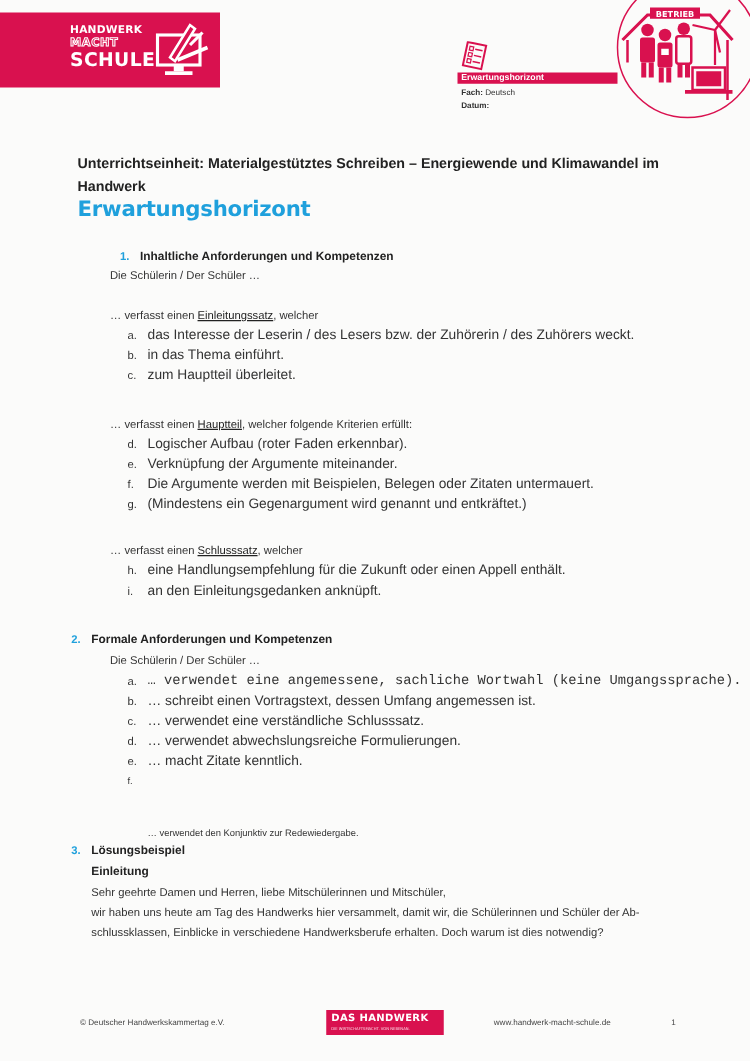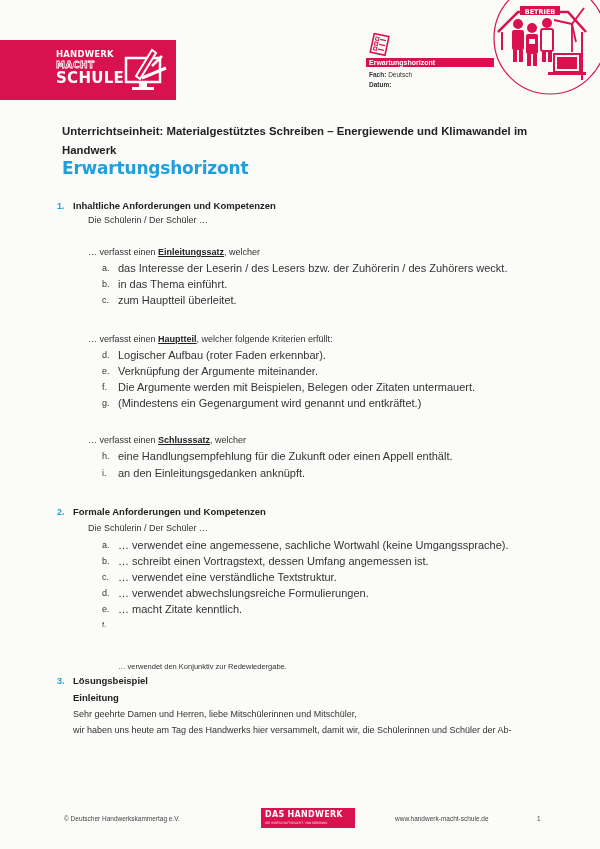--- a/index.html
+++ b/index.html
@@ -6,21 +6,21 @@
     body {
       width: 600px; height: 849px; position: relative; overflow: hidden;
       background: #fbfbfa;
       font-family: "Liberation Sans", sans-serif;
       color: #2b2b2b;
     }
     .abs { position: absolute; }
 
     
     .logo-box {
-      left: 0; top: 40px; width: 176px; height: 60px;
+      left: 0; top: 10px; width: 176px; height: 60px;
       background: #d9114f;
     }
     .logo-text {
       position: absolute; left: 56px; top: 10px; width: 62px;
       color: #fff; font-family: "DejaVu Sans", sans-serif; font-weight: bold;
       line-height: 1;
     }
     .logo-l1 { font-size: 8.5px; letter-spacing: 0.2px; }
     .logo-l2 { font-size: 9px; letter-spacing: 0.5px; margin-top: 2px; color: transparent; -webkit-text-stroke: 0.8px #fff; }
     .logo-l3 { font-size: 15px; margin-top: 1px; letter-spacing: 0.3px; }
@@ -48,21 +48,21 @@
     }
     .sec-num { color: #1fa0dc; font-weight: bold; display: inline-block; width: 16px; }
     .sec-head { font-size: 9.5px; font-weight: bold; color: #222; }
     .sec { left: 57px; font-size: 9px; }
     .line { position: absolute; font-size: 9px; line-height: 12px; white-space: nowrap; color: #333; padding-left: 15px; }
     .sub { left: 73px; }
     .intro { left: 73px; }
     .item-letter { position: absolute; left: 102px; font-size: 9px; color: #333; line-height: 12px; }
     .item-text { position: absolute; left: 118px; font-size: 11px; color: #333; line-height: 12px; white-space: nowrap; }
     .small { font-size: 7.5px; }
-    .u { text-decoration: underline; font-weight: bold; color: #222; }
+    .u { text-decoration: underline; font-weight: normal; color: #222; }
 
     .para { left: 73px; width: 480px; font-size: 9px; line-height: 16px; color: #333; }
     .para-head { left: 73px; font-size: 9.5px; font-weight: bold; color: #222; }
 
     
     .footer-copy { left: 64px; top: 815px; font-size: 6.5px; color: #444; }
     .footer-logo {
       left: 261px; top: 808px; width: 94px; height: 20px; background: #d9114f;
       color: #fff; font-family: "DejaVu Sans", sans-serif; font-weight: bold;
     }
@@ -136,21 +136,21 @@
   <path d="M84 34 L88 52" stroke="#d9114f" stroke-width="1.8"></path>
 
   <rect x="66" y="64" width="26" height="18" fill="none" stroke="#d9114f" stroke-width="2"></rect>
   <rect x="69" y="67" width="20" height="12" fill="#d9114f"></rect>
   <rect x="60" y="82" width="38" height="3" fill="#d9114f"></rect>
 </svg>
 
 <div class="abs unit-title">Unterrichtseinheit: Materialgestütztes Schreiben – Energiewende und Klimawandel im Handwerk</div>
 <div class="abs main-title">Erwartungshorizont</div>
 
-<div class="abs sec" style="top:200px;">
+<div class="abs sec" style="top:200px;margin-left:39px;">
   <span class="sec-num">1.</span><span class="sec-head">Inhaltliche Anforderungen und Kompetenzen</span>
 </div>
 <div class="line intro" style="top:214px;">Die Schülerin / Der Schüler …</div>
 
 <div class="line sub" style="top:246px;"><span>… verfasst einen </span><span class="u">Einleitungssatz</span><span>, welcher</span></div>
 <div class="item-letter" style="top:262px;">a.</div>
 <div class="item-text" style="top:262px;">das Interesse der Leserin / des Lesers bzw. der Zuhörerin / des Zuhörers weckt.</div>
 <div class="item-letter" style="top:278px;">b.</div>
 <div class="item-text" style="top:278px;">in das Thema einführt.</div>
 <div class="item-letter" style="top:294px;">c.</div>
@@ -170,39 +170,40 @@
 <div class="item-letter" style="top:450px;">h.</div>
 <div class="item-text" style="top:450px;">eine Handlungsempfehlung für die Zukunft oder einen Appell enthält.</div>
 <div class="item-letter" style="top:467px;">i.</div>
 <div class="item-text" style="top:467px;">an den Einleitungsgedanken anknüpft.</div>
 
 <div class="abs sec" style="top:506px;">
   <span class="sec-num">2.</span><span class="sec-head">Formale Anforderungen und Kompetenzen</span>
 </div>
 <div class="line intro" style="top:522px;">Die Schülerin / Der Schüler …</div>
 <div class="item-letter" style="top:539px;">a.</div>
-<div class="item-text" style="top:539px;">… verwendet eine angemessene, sachliche Wortwahl (keine Umgangssprache).</div>
+<div class="item-text" style="top:539px;font-family:Liberation Mono, monospace;">… verwendet eine angemessene, sachliche Wortwahl (keine Umgangssprache).</div>
 <div class="item-letter" style="top:555px;">b.</div>
 <div class="item-text" style="top:555px;">… schreibt einen Vortragstext, dessen Umfang angemessen ist.</div>
 <div class="item-letter" style="top:571px;">c.</div>
-<div class="item-text" style="top:571px;">… verwendet eine verständliche Textstruktur.</div>
+<div class="item-text" style="top:571px;">… verwendet eine verständliche Schlusssatz.</div>
 <div class="item-letter" style="top:587px;">d.</div>
 <div class="item-text" style="top:587px;">… verwendet abwechslungsreiche Formulierungen.</div>
 <div class="item-letter" style="top:603px;">e.</div>
 <div class="item-text" style="top:603px;text-align:center;">… macht Zitate kenntlich.</div>
 <div class="item-letter small" style="top:619px;">f.</div>
 <div class="item-text small" style="top:619px;margin-top:42px;">… verwendet den Konjunktiv zur Redewiedergabe.</div>
 
 <div class="abs sec" style="top:661px;margin-top:14px;">
   <span class="sec-num">3.</span><span class="sec-head">Lösungsbeispiel</span>
 </div>
 <div class="abs para-head" style="top:692px;">Einleitung</div>
 <div class="abs para" style="top:706px;">
   <div>Sehr geehrte Damen und Herren, liebe Mitschülerinnen und Mitschüler,</div>
   <div>wir haben uns heute am Tag des Handwerks hier versammelt, damit wir, die Schülerinnen und Schüler der Ab-</div>
+  <div>schlussklassen, Einblicke in verschiedene Handwerksberufe erhalten. Doch warum ist dies notwendig?</div>
 </div>
 
 <div class="abs footer-copy">© Deutscher Handwerkskammertag e.V.</div>
 <div class="abs footer-logo">
   <span class="fl1">DAS HANDWERK</span>
   <span class="fl2">DIE WIRTSCHAFTSMACHT. VON NEBENAN.</span>
 </div>
 <div class="abs footer-url">www.handwerk-macht-schule.de</div>
 <div class="abs footer-page">1</div>
 

